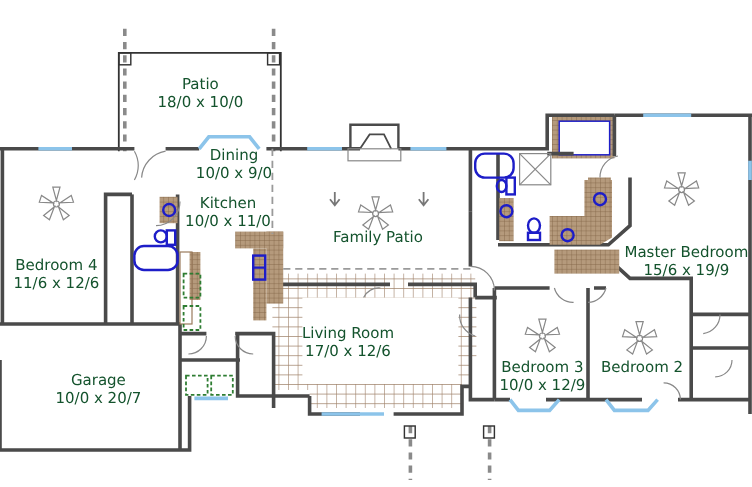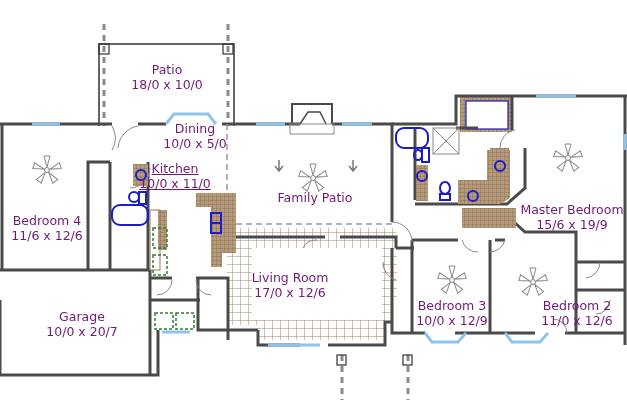--- a/index.html
+++ b/index.html
@@ -1,18 +1,18 @@
 <!DOCTYPE html>
 <html><head>
 <meta charset="utf-8">
 <style>
   html, body { margin:0; padding:0; background:#ffffff; }
   body { width:627px; height:406px; overflow:hidden; position:relative; font-family:"DejaVu Sans", sans-serif; }
   #plan { position:absolute; left:0; top:0; width:627px; height:406px; }
-  .label { position:absolute; text-align:center; color:#701a75; font-size:12.5px; line-height:15px; white-space:nowrap; transform:translateX(-50%); }
+  .label { position:absolute; text-align:center; color:#14532d; font-size:12.5px; line-height:15px; white-space:nowrap; transform:translateX(-50%); }
   .label span { display:block; }
 </style>
 </head>
 <body>
 
 <svg id="plan" viewBox="0 0 627 406" xmlns="http://www.w3.org/2000/svg">
   <defs>
     <pattern id="grid" width="8" height="8" patternUnits="userSpaceOnUse">
       <rect width="8" height="8" fill="#ffffff"></rect>
       <path d="M8 0 L0 0 0 8" fill="none" stroke="#a0826a" stroke-width="1"></path>
@@ -205,23 +205,23 @@
     <path d="M353 160 V170 M349 166 L353 171 L357 166"></path>
   </g>
 </svg>
 
 <div class="label" style="left:167px; top:62px;">
   <span>Patio</span>
   <span>18/0 x 10/0</span>
 </div>
 <div class="label" style="left:195px; top:121px;">
   <span>Dining</span>
-  <span>10/0 x 5/0</span>
-</div>
-<div class="label" style="left:175px; top:161px;text-decoration:underline;">
+  <span>10/0 x 9/0</span>
+</div>
+<div class="label" style="left:190px; top:161px;">
   <span>Kitchen</span>
   <span>10/0 x 11/0</span>
 </div>
 <div class="label" style="left:47px; top:191px;margin-top:22px;">
   <span>Bedroom 4</span>
   <span>11/6 x 12/6</span>
 </div>
 <div class="label" style="left:315px; top:190px;">
   <span>Family Patio</span>
 </div>
@@ -234,16 +234,15 @@
   <span>17/0 x 12/6</span>
 </div>
 <div class="label" style="left:82px; top:309px;">
   <span>Garage</span>
   <span>10/0 x 20/7</span>
 </div>
 <div class="label" style="left:452px; top:298px;">
   <span>Bedroom 3</span>
   <span>10/0 x 12/9</span>
 </div>
-<div class="label" style="left:535px; top:298px;margin-left:42px;">
+<div class="label" style="left:535px; top:298px;">
   <span>Bedroom 2</span>
-  <span>11/0 x 12/6</span>
 </div>
 
 </body></html>

